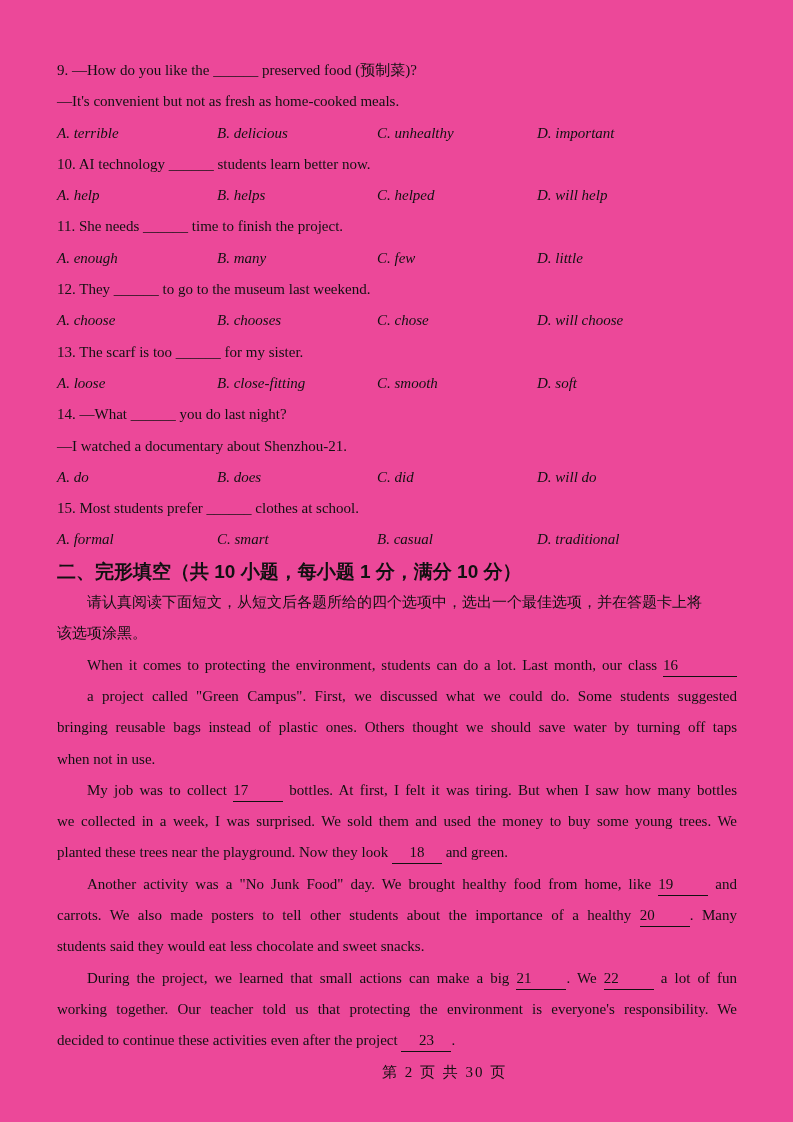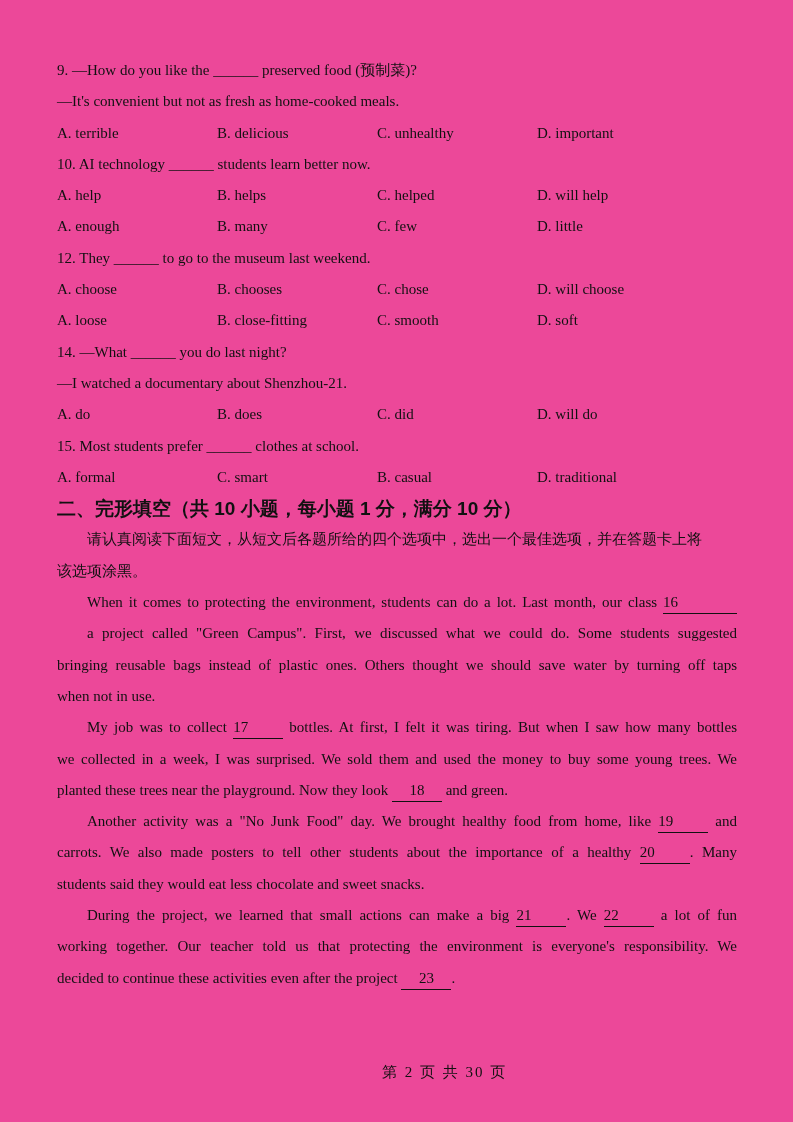--- a/index.html
+++ b/index.html
@@ -29,21 +29,21 @@
   .ind{text-indent:30px;}
   .heading{
     font-family:"Liberation Sans","DejaVu Sans",sans-serif;
     font-weight:bold;
     font-size:19px;
   }
   .optrow{
     display:grid;
     grid-template-columns:160px 160px 160px auto;
   }
-  .optrow span{display:block;}
+  .optrow span{display:block;font-style:italic;}
   .blank{
     display:inline-block;
     min-width:50px;
     height:19px;
     line-height:17px;
     text-align:center;
     text-indent:0;
     border-bottom:1px solid #111;
     vertical-align:baseline;
   }
@@ -74,35 +74,37 @@
     </div>
 
     <div class="line">10. AI technology ______ students learn better now.</div>
     <div class="line optrow">
       <span>A. help</span>
       <span>B. helps</span>
       <span>C. helped</span>
       <span>D. will help</span>
     </div>
 
+    <div class="line">11. She needs ______ time to finish the project.</div>
     <div class="line optrow">
       <span>A. enough</span>
       <span>B. many</span>
       <span>C. few</span>
       <span>D. little</span>
     </div>
 
     <div class="line">12. They ______ to go to the museum last weekend.</div>
     <div class="line optrow">
       <span>A. choose</span>
       <span>B. chooses</span>
       <span>C. chose</span>
       <span>D. will choose</span>
     </div>
 
+    <div class="line">13. The scarf is too ______ for my sister.</div>
     <div class="line optrow">
       <span>A. loose</span>
       <span>B. close-fitting</span>
       <span>C. smooth</span>
       <span>D. soft</span>
     </div>
 
     <div class="line">14. —What ______ you do last night?</div>
     <div class="line">—I watched a documentary about Shenzhou-21.</div>
     <div class="line optrow">

